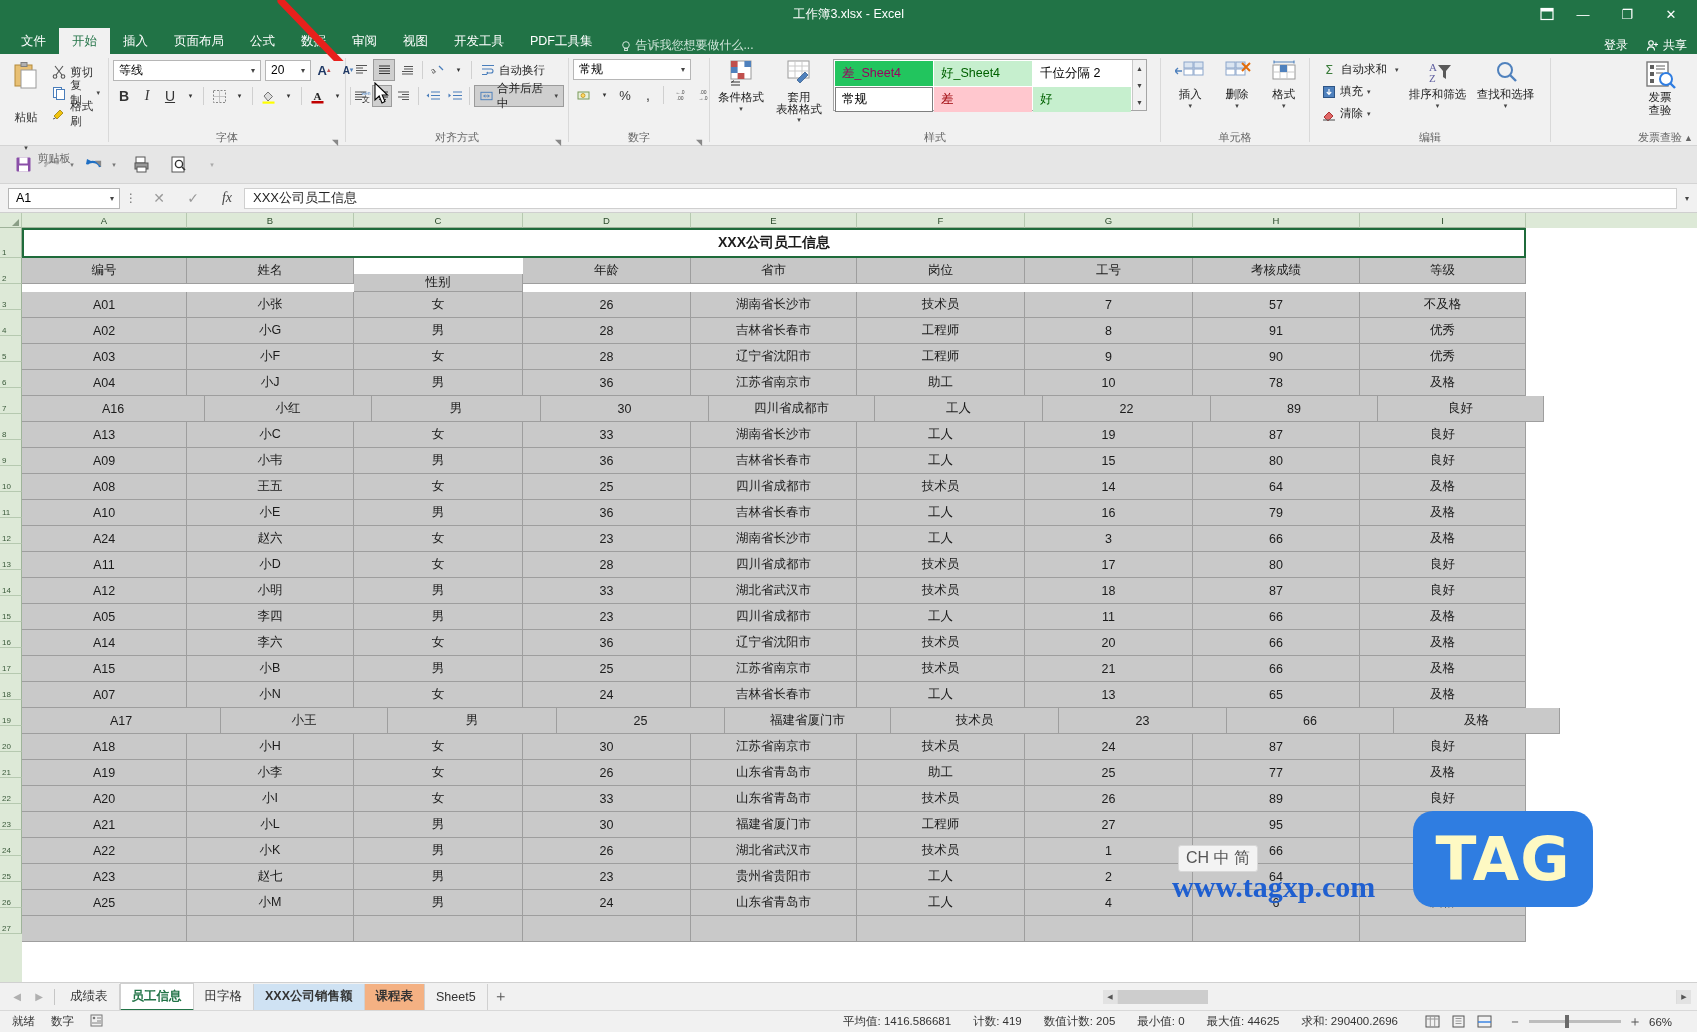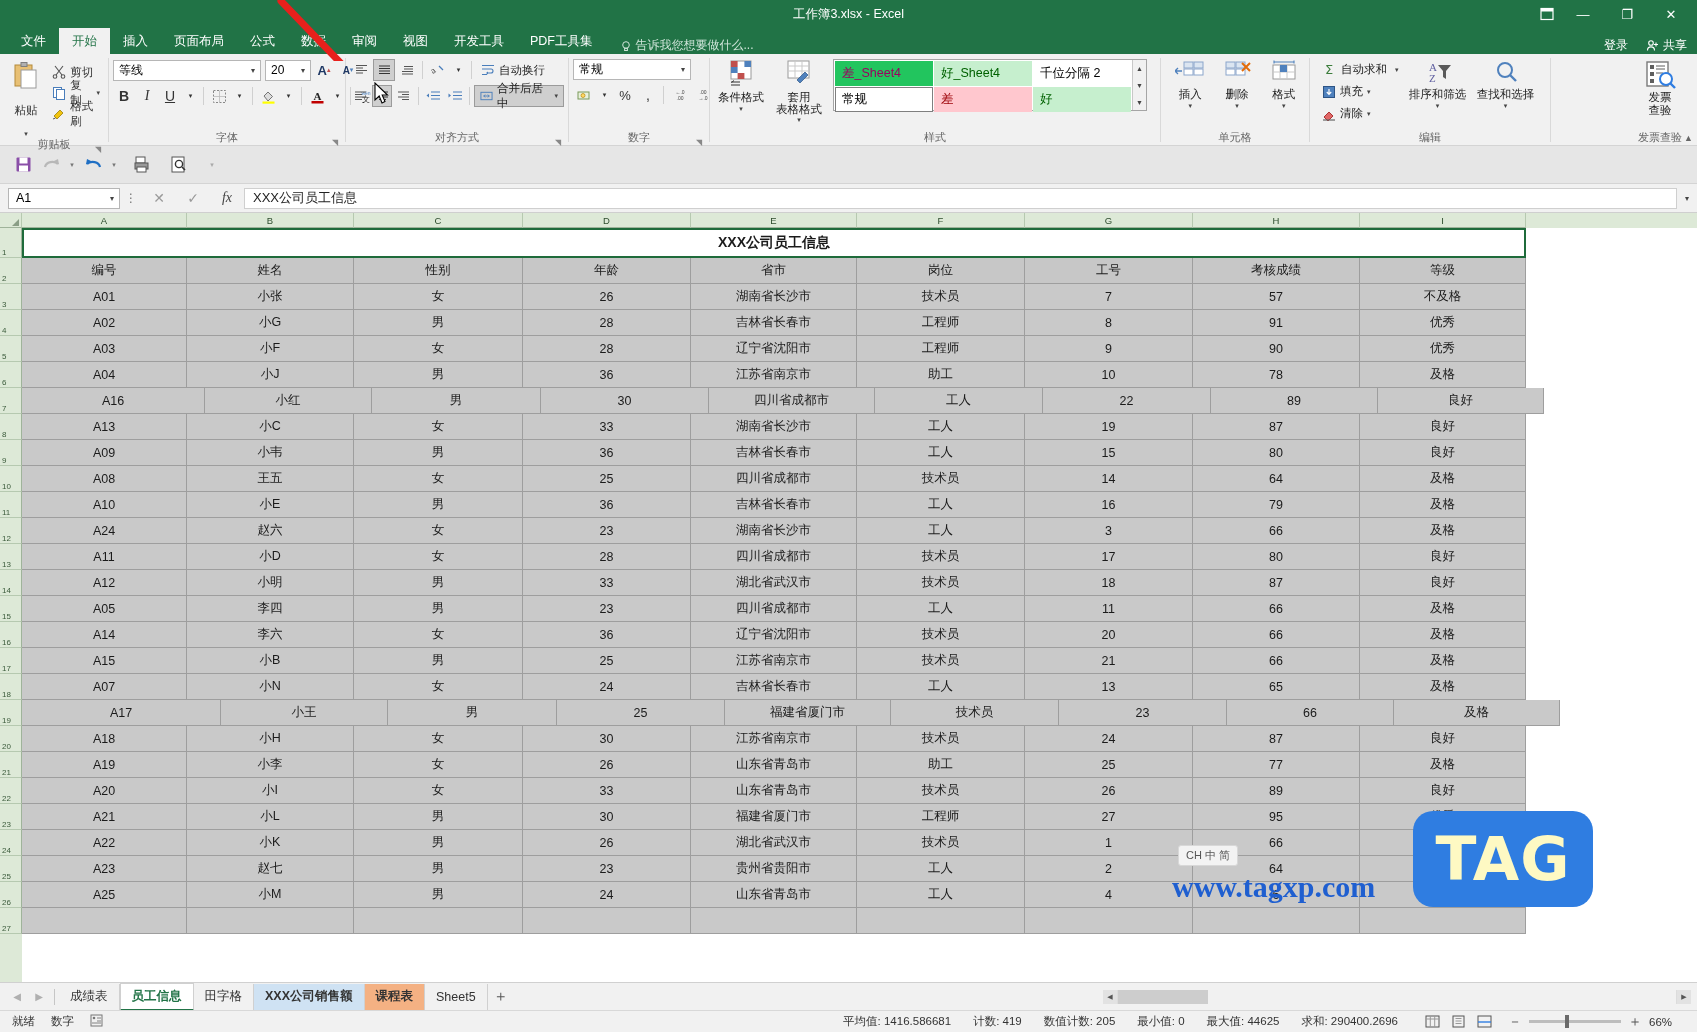--- a/index.html
+++ b/index.html
@@ -39,21 +39,21 @@
     height:92px; background:#f1f1f1; border-bottom:1px solid #d4d4d4;
     display:flex; align-items:stretch; flex:none; position:relative;
   }
   .grp { display:flex; flex-direction:column; position:relative; padding:3px 4px 0 4px; }
   .grp-body { flex:1; display:flex; align-items:flex-start; padding-top:2px; }
   .grp-label { text-align:center; font-size:11px; color:#666; height:15px; line-height:15px; position:relative; }
   .grp-label .dlg { position:absolute; right:2px; bottom:2px; width:8px; height:8px; color:#888; font-size:8px;}
   .grp-sep { width:1px; background:#d9d9d9; margin:4px 0 3px 0; flex:none; }
 
   
-  .paste-btn { width:48px; display:flex; flex-direction:column; align-items:center; gap:12px; padding-top:2px; }
+  .paste-btn { width:48px; display:flex; flex-direction:column; align-items:center; gap:19px; padding-top:2px; }
   .paste-ico { width:30px; height:30px; }
   .paste-lbl { font-size:11.5px; color:#333; }
   .cb-col { display:flex; flex-direction:column; gap:1px; padding-top:3px; }
   .cb-item { display:flex; align-items:center; gap:4px; height:20px; padding:0 4px; font-size:11.5px; color:#333; }
   .cb-item svg{flex:none;}
 
   
   .fontrow1 { display:flex; align-items:center; gap:2px; }
   .fontrow2 { display:flex; align-items:center; gap:1px; margin-top:4px; }
   .fname { width:148px; height:21px; border:1px solid #b6b6b6; background:#fff; display:flex; align-items:center; padding:0 2px 0 5px; font-size:12px; }
@@ -164,21 +164,21 @@
   .zs-thumb { position:absolute; left:36px; top:-5px; width:4px; height:13px; background:#6a6a6a; }
   .zpct { width:38px; text-align:left; font-size:11.5px; }
 
   
   .arrow-ann { position:absolute; left:275px; top:-2px; width:130px; height:62px; pointer-events:none; z-index:60; }
   .cursor-ann { position:absolute; left:374px; top:80px; z-index:61; pointer-events:none;}
   .wm-red { position:absolute; left:1172px; top:855px; font-size:42px; font-weight:bold; color:#e8201c; letter-spacing:1px; font-family:"DejaVu Sans", sans-serif; z-index:50;}
   .wm-url { position:absolute; left:1172px; top:908px; font-size:30px; font-weight:bold; color:#1f5fd0; font-family:"Liberation Serif", serif; z-index:50;}
   .wm-tag { position:absolute; left:1413px; top:849px; width:180px; height:96px; background:#2f7de1; border-radius:20px; display:flex; align-items:center; justify-content:center; z-index:51;}
   .wm-tag span { font-size:60px; font-weight:bold; color:#fef9c3; letter-spacing:1px; font-family:"DejaVu Sans", sans-serif;}
-  .ime { position:absolute; left:1178px; top:884px; background:#f3f3f3; border:1px solid #d8d8d8; border-radius:3px; padding:2px 7px; font-size:11px; color:#555; z-index:49;}
+  .ime { position:absolute; left:1178px; top:884px; background:#f3f3f3; border:1px solid #d8d8d8; border-radius:3px; padding:2px 7px; font-size:16px; color:#555; z-index:49;}
 </style>
 </head>
 <body>
 
 <div class="app">
 
   <div class="titlebar">
     <div class="title-text">工作簿3.xlsx - Excel</div>
     <div class="tb-right">
       <div class="ribbon-state">
@@ -751,21 +751,21 @@
           <div class="rh" style="height: 26px;">26</div>
           <div class="rh" style="height: 26px;">27</div>
         </div>
       <div class="cells" id="cellsarea">
           <div class="trow">
             <div class="cell titlecell" style="width: 1504px; height: 30px;">XXX公司员工信息</div>
           </div>
           <div class="trow">
             <div class="cell hdrcell" style="width: 165px; height: 26px;">编号</div>
             <div class="cell hdrcell" style="width: 167px; height: 26px;">姓名</div>
-            <div class="cell hdrcell" style="width: 169px; height: 26px;">性别</div>
+            <div class="cell hdrcell" style="width: 169px; height: 18px; margin-top: 16px;">性别</div>
             <div class="cell hdrcell" style="width: 168px; height: 26px;">年龄</div>
             <div class="cell hdrcell" style="width: 166px; height: 26px;">省市</div>
             <div class="cell hdrcell" style="width: 168px; height: 26px;">岗位</div>
             <div class="cell hdrcell" style="width: 168px; height: 26px;">工号</div>
             <div class="cell hdrcell" style="width: 167px; height: 26px;">考核成绩</div>
             <div class="cell hdrcell" style="width: 166px; height: 26px;">等级</div>
           </div>
           <div class="trow">
             <div class="cell datacell" style="width: 165px; height: 26px;">A01</div>
             <div class="cell datacell" style="width: 167px; height: 26px;">小张</div>

